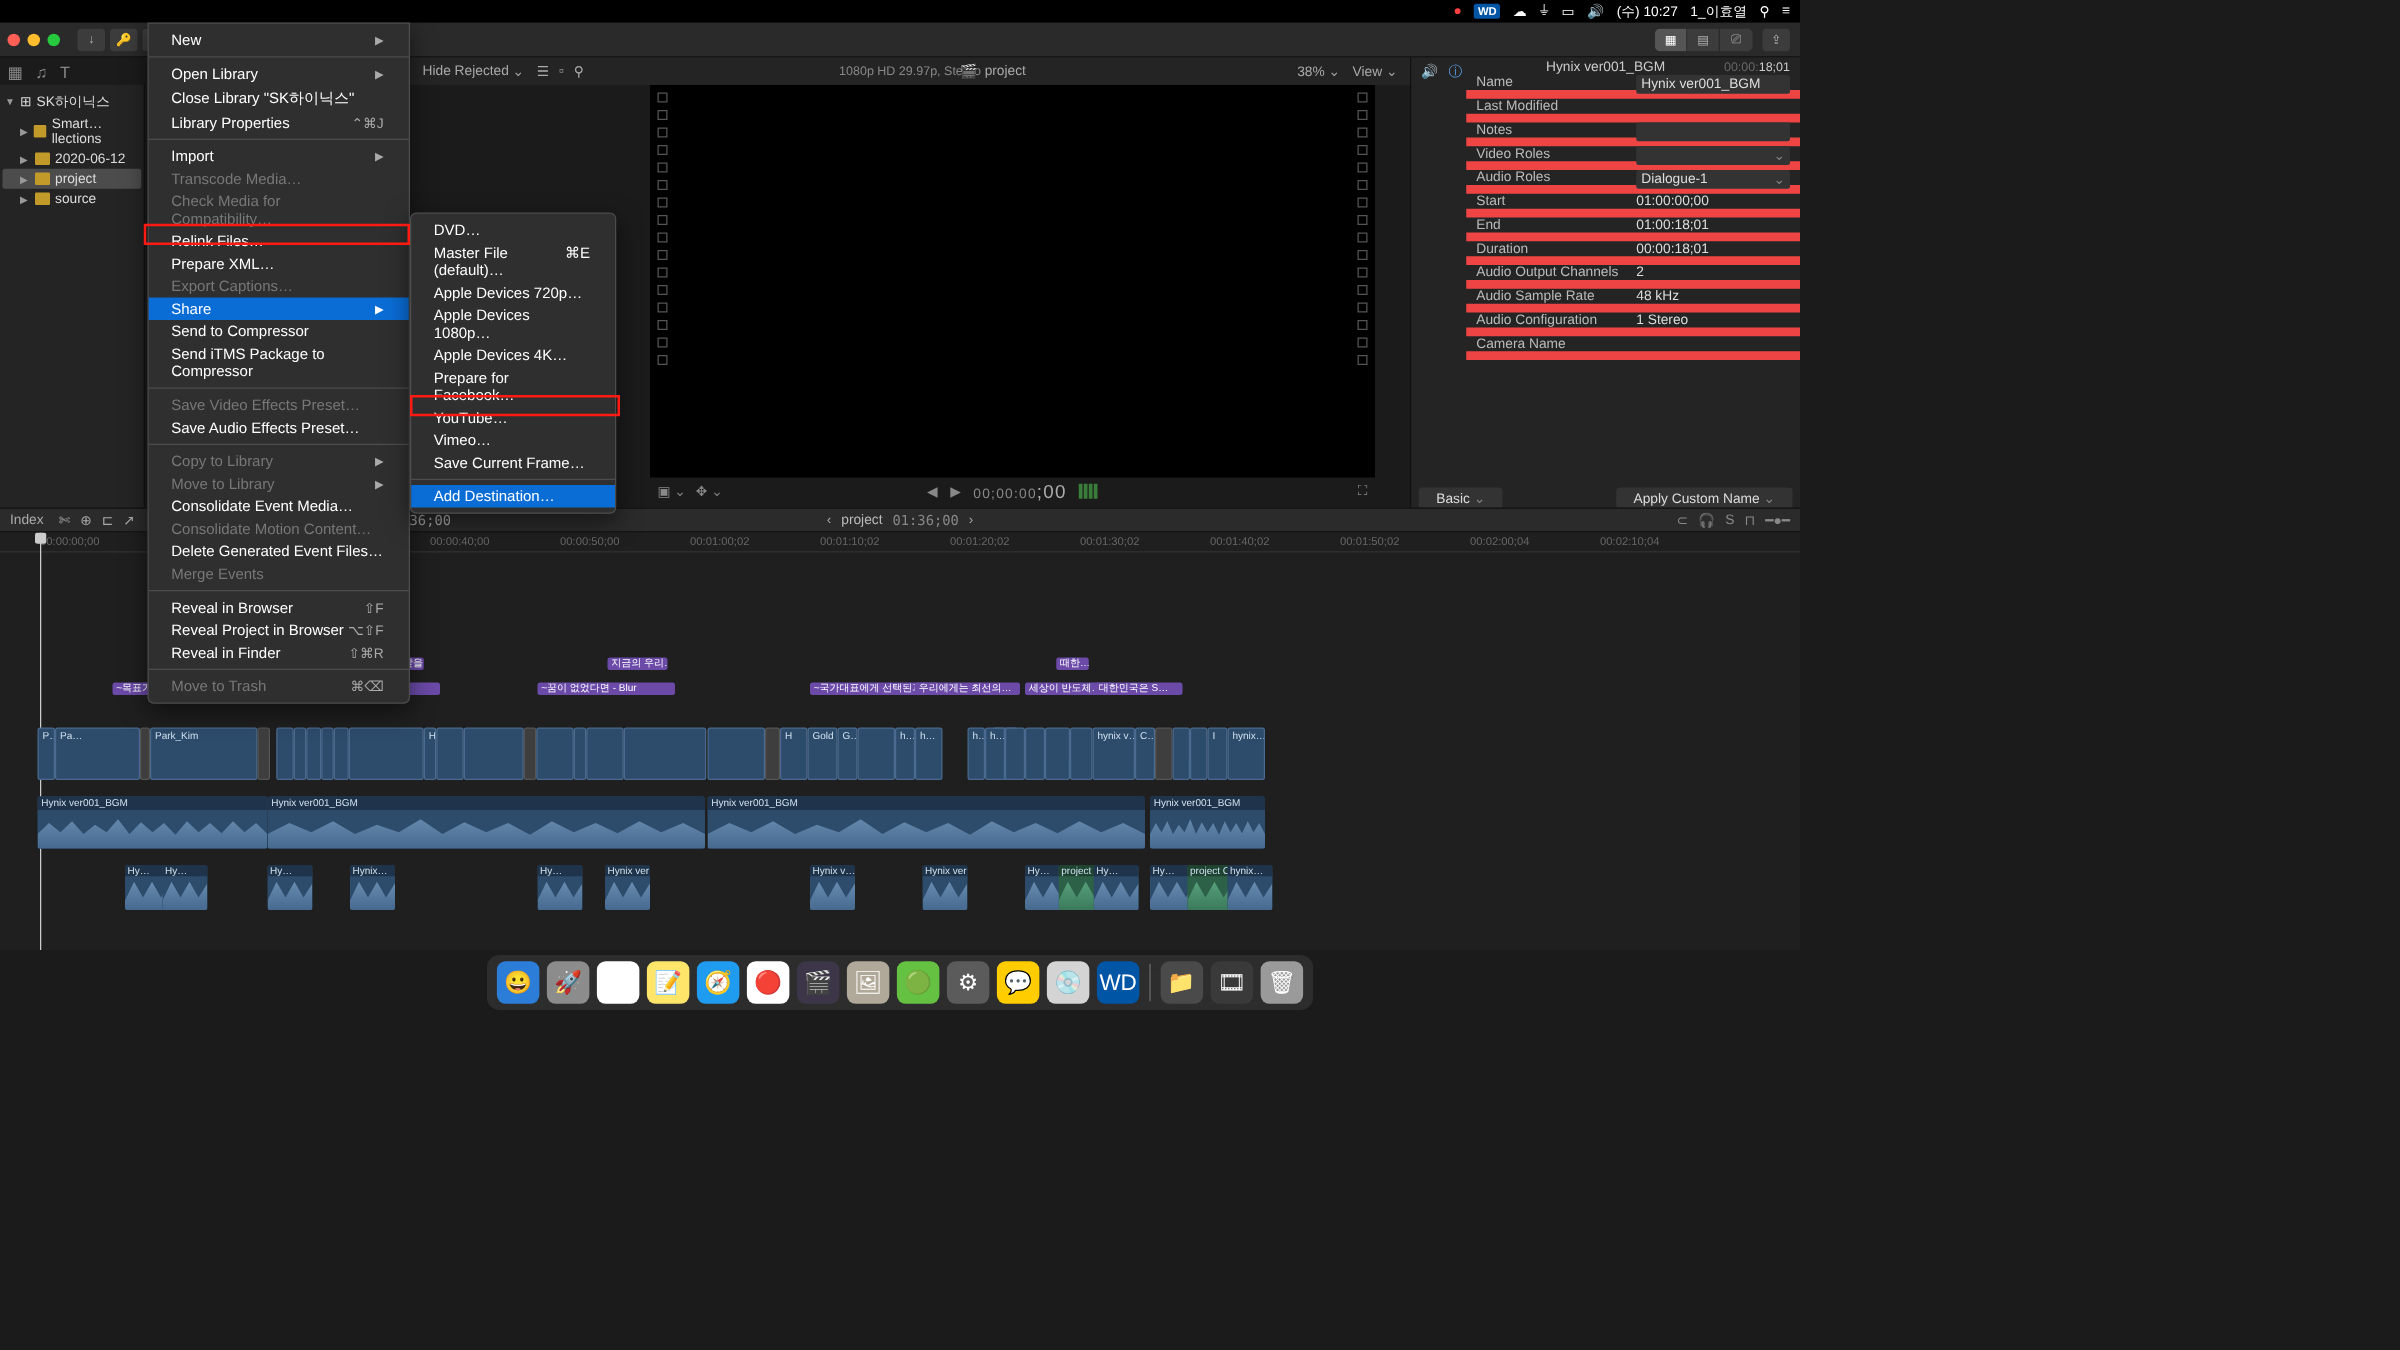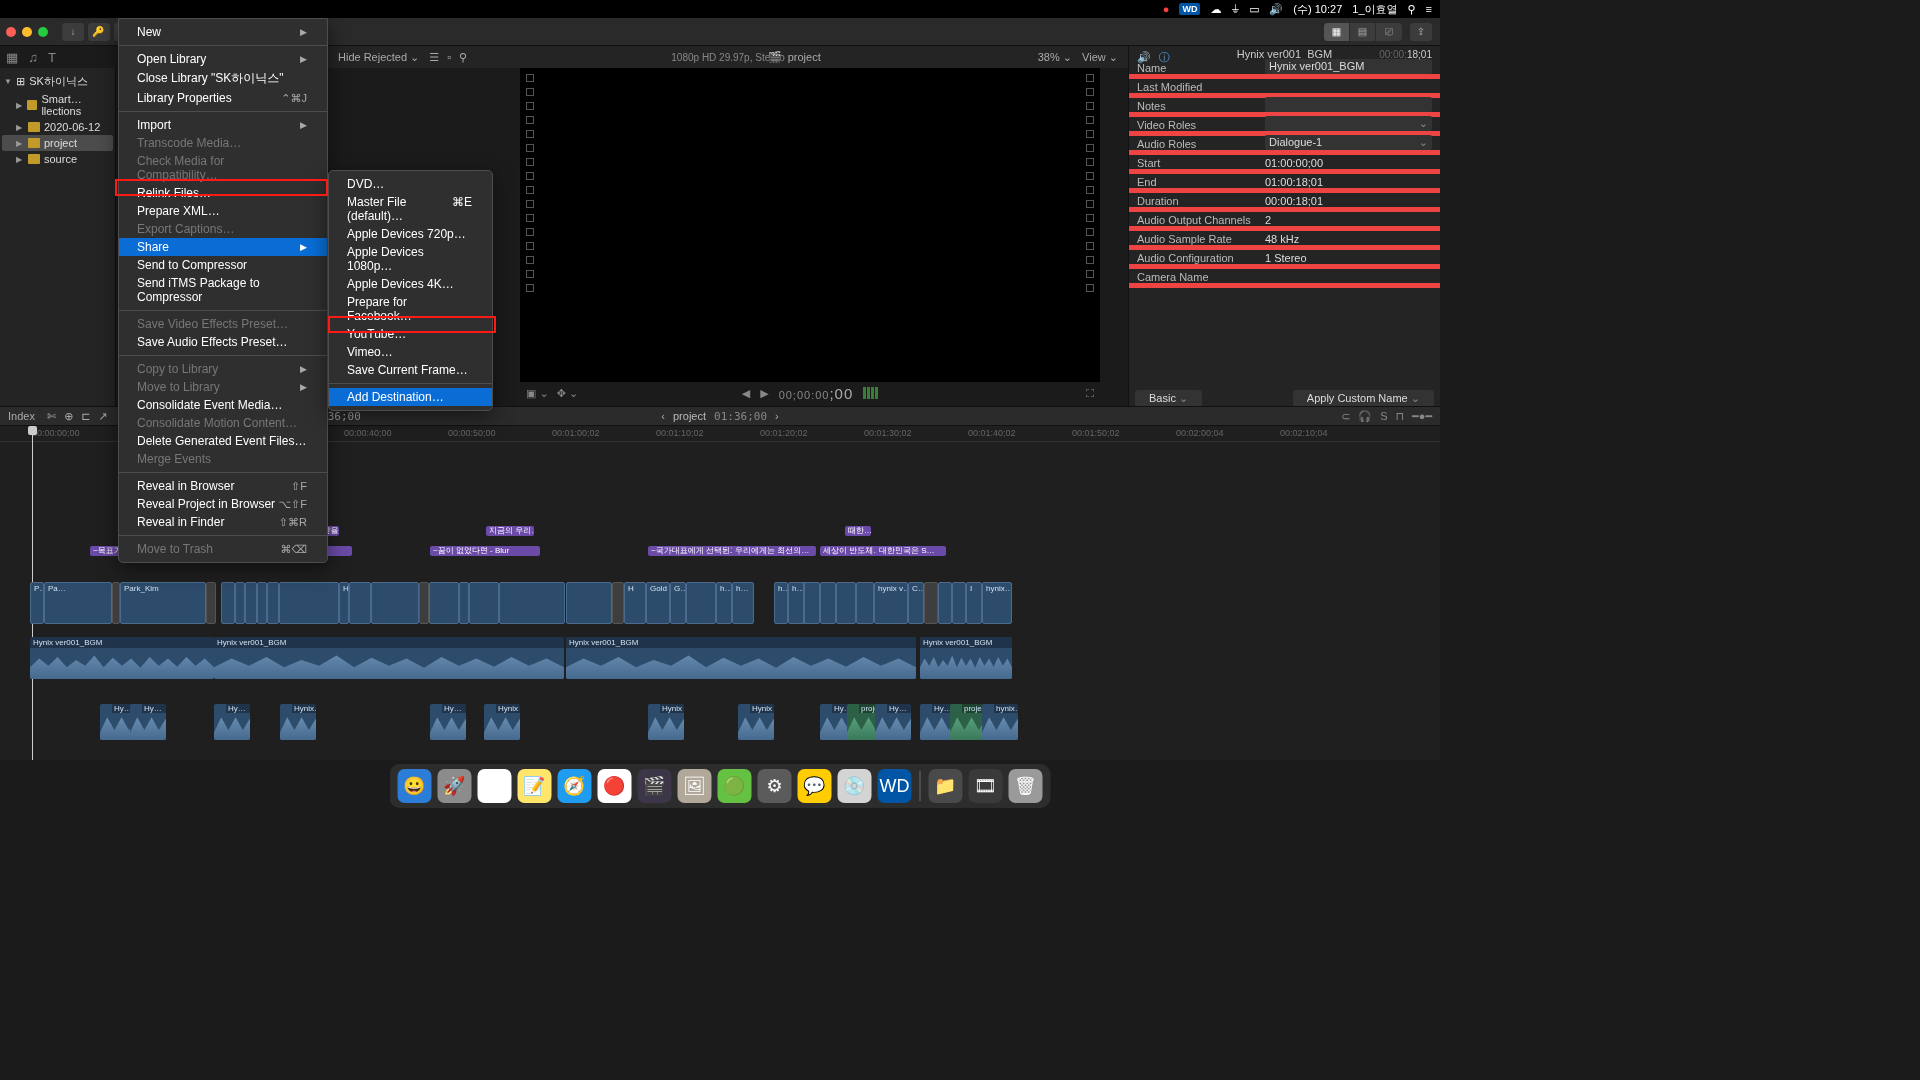--- a/index.html
+++ b/index.html
@@ -77,21 +77,21 @@
 .viewerctl .fs { position:absolute; right:6px; color:#888; }
 
 
 .inspector { position:absolute; top:46px; right:0; width:312px; bottom:402px; background:#242424; border-left:1px solid #111; }
 .inspector .itop { height:22px; display:flex; align-items:center; padding:0 8px; gap:8px; color:#888; }
 .inspector .ititle { text-align:center; color:#ccc; font-size:11px; margin-top:-20px; }
 .inspector .idur { position:absolute; right:8px; top:3px; font-size:10px; color:#666; }
 .inspector .idur .b { color:#ccc;text-align:right; }
 .inspector .wave { height:40px; background:#3c3c3c; margin:6px 0; position:relative; font-size:9px; color:#ccc; padding:2px 4px; text-align:right; }
 .inspector .tbl { padding:0 0; }
-.inspector .row { display:flex; height:19px; align-items:flex-end; border-bottom:5px solid #ef4444; padding:0 8px; }
+.inspector .row { display:flex; height:19px; align-items:flex-start; border-bottom:7px solid #ef4444; padding:0 8px;margin-left:44px; }
 .inspector .row .k { width:128px; color:#bbb; font-size:11px; }
 .inspector .row .v { flex:1; color:#ddd; font-size:11px; }
 .inspector .row .v.input { background:#333; border-radius:2px; padding:1px 4px; height:15px; }
 .inspector .row .v.sel { background:#333; border-radius:2px; padding:1px 4px; height:15px; position:relative; }
 .inspector .row .v.sel::after { content:"⌄"; position:absolute; right:4px; color:#888; }
 .inspector .bottombar { position:absolute; bottom:0; left:0; right:0; height:20px; display:flex; align-items:center; justify-content:space-between; padding:0 6px; }
 .inspector .bottombar .bsel { background:#333; padding:2px 14px; border-radius:3px; font-size:11px; color:#ddd; }
 .inspector .bottombar .bsel::after { content:" ⌄"; color:#888; }
 
 
@@ -115,21 +115,21 @@
 .vrow { position:absolute; left:30px; right:0; height:42px; top:140px; }
 .vclip { position:absolute; top:0; height:42px; background:#2d4b6b; border:1px solid #4a6b8f; border-radius:2px; font-size:8px; color:#cfe0ef; padding:1px 3px; overflow:hidden; white-space:nowrap; }
 .vclip.gap { background:#3e3e3e; border-color:#555; }
 
 .arow { position:absolute; left:30px; right:0; height:42px; top:195px; }
 .aclip { position:absolute; top:0; height:42px; background:#2d4b6b; border-radius:2px; overflow:hidden; }
 .aclip .lbl { font-size:8px; color:#cfe0ef; padding:1px 3px; background:rgba(0,0,0,.3); }
 .aclip .wf { position:absolute; bottom:0; left:0; right:0; height:70%; background:linear-gradient(#6a8fb3,#466a8f); clip-path:polygon(0 60%,5% 30%,10% 55%,15% 25%,20% 60%,25% 35%,30% 55%,35% 20%,40% 60%,45% 28%,50% 55%,55% 30%,60% 62%,65% 25%,70% 55%,75% 30%,80% 58%,85% 25%,90% 55%,95% 30%,100% 60%,100% 100%,0 100%); }
 
 .srow { position:absolute; left:30px; right:0; height:36px; top:250px; }
-.sclip { position:absolute; top:12px; height:36px; width:36px; background:#2d4b6b; border-radius:2px; overflow:hidden;padding-left:12px; }
+.sclip { position:absolute; top:0; height:36px; width:36px; background:#2d4b6b; border-radius:2px; overflow:hidden; }
 .sclip .lbl { font-size:8px; color:#cfe0ef; padding:0 2px; background:rgba(0,0,0,.3); white-space:nowrap; overflow:hidden; }
 .sclip .wf { position:absolute; bottom:0; left:0; right:0; height:70%; background:linear-gradient(#6a8fb3,#466a8f); clip-path:polygon(0 70%,20% 10%,40% 60%,60% 10%,80% 60%,100% 15%,100% 100%,0 100%); }
 .sclip.g { background:#2c6047; }
 .sclip.g .wf { background:linear-gradient(#5aa37f,#3a7a5a); }
 
 
 .dock { position:absolute; bottom:2px; left:50%; transform:translateX(-50%); height:44px; background:rgba(60,60,60,.55); border-radius:10px; padding:4px 8px; display:flex; gap:6px; align-items:center; backdrop-filter:blur(6px); }
 .dock .dicon { width:34px; height:34px; border-radius:7px; display:flex; align-items:center; justify-content:center; font-size:18px; color:#fff; }
 .dock .dsep { width:1px; height:30px; background:rgba(255,255,255,.3); margin:0 2px; }
 </style>

